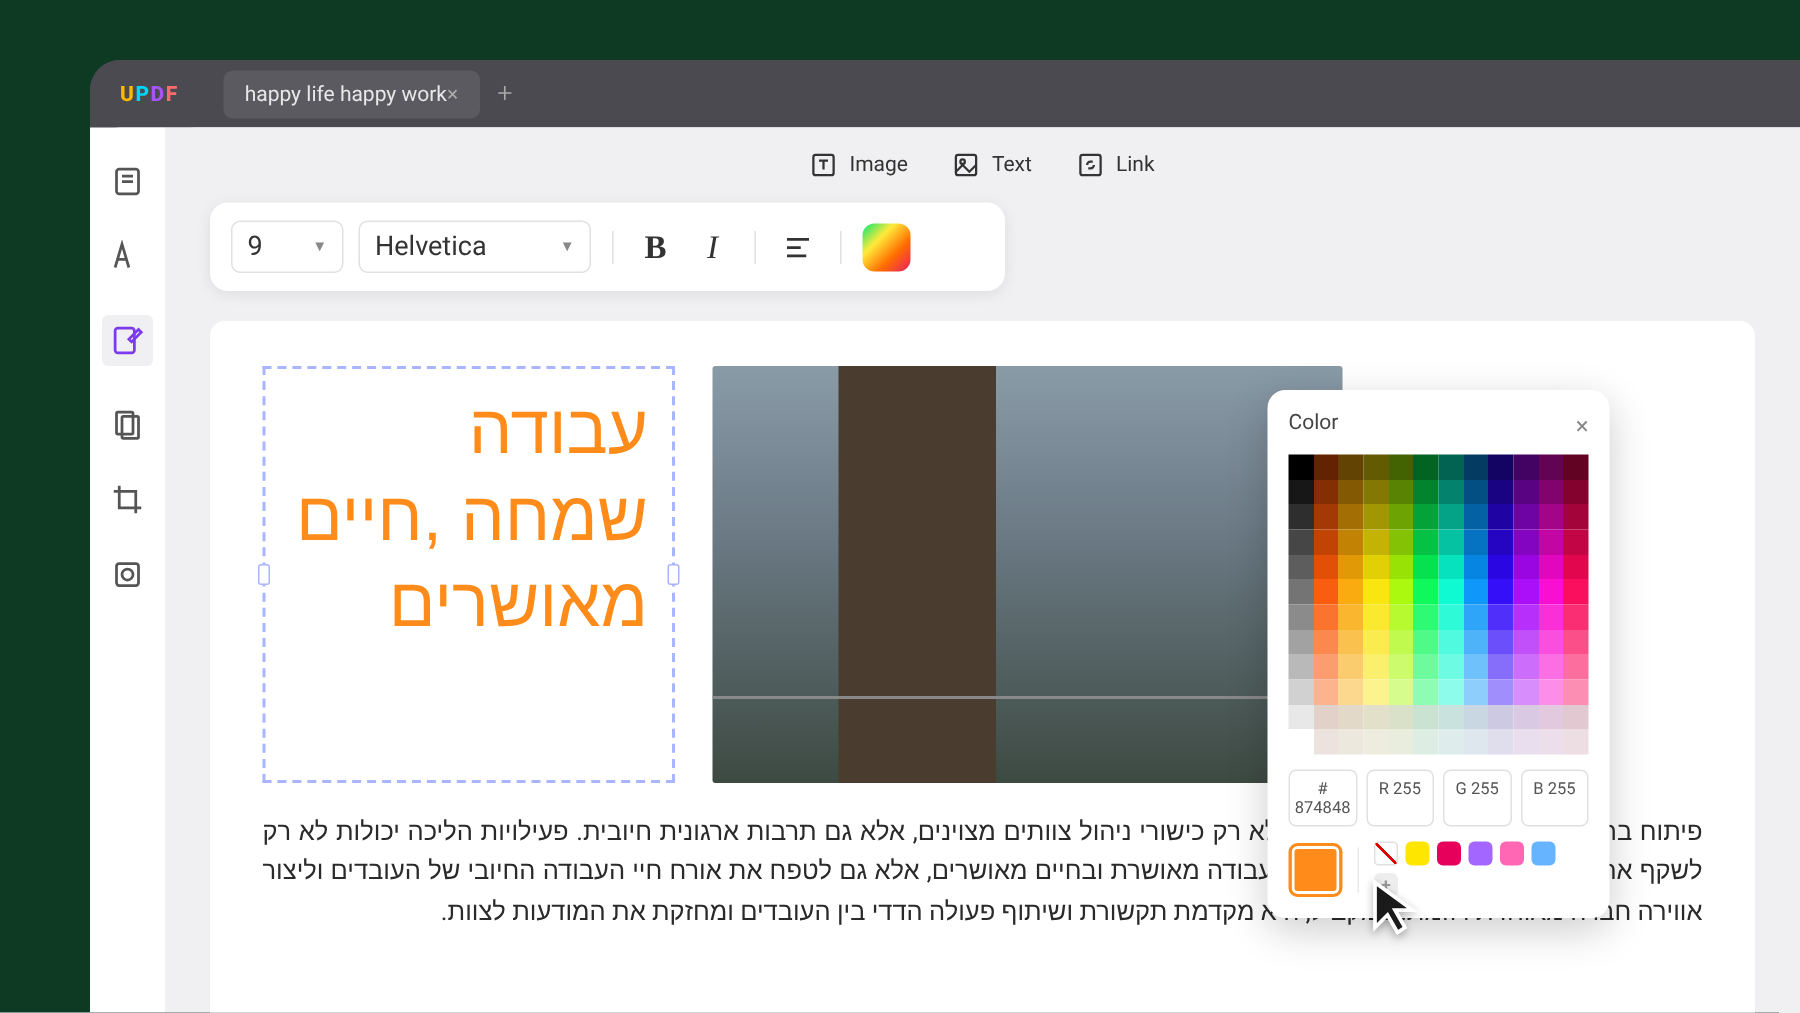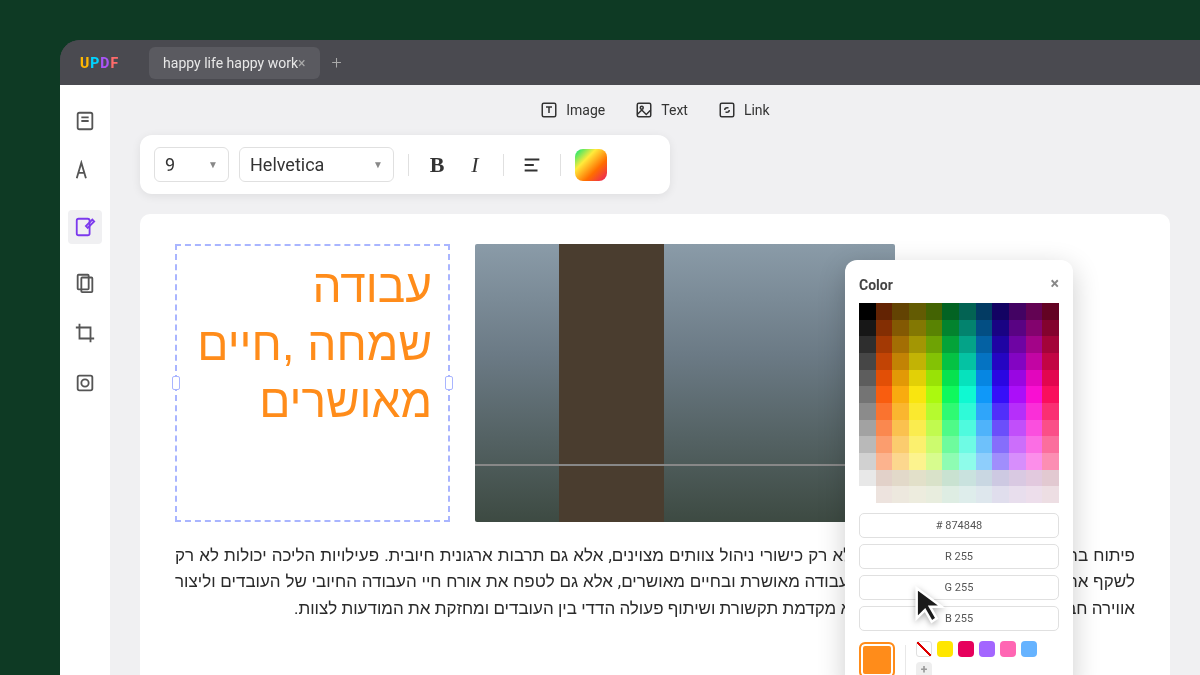--- a/index.html
+++ b/index.html
@@ -43,27 +43,27 @@
 .text-box .handle { position: absolute; width: 8px; height: 14px; background: #fff; border: 1.5px solid #a9b5ff; border-radius: 2px; }
 .text-box .h-left { left: -5px; top: 50%; transform: translateY(-50%); }
 .text-box .h-right { right: -5px; top: 50%; transform: translateY(-50%); }
 .hebrew-title { font-size: 46px; line-height: 1.25; font-weight: 400; color: #ff8c1a; font-family: Arial, sans-serif; }
 .img-placeholder { flex: 1; max-width: 420px; height: 278px; background: linear-gradient(180deg, #8a9ba8 0%, #6b7a85 40%, #3d4a42 100%); border-radius: 2px; position: relative; overflow: hidden; }
 .img-placeholder::before { content: ""; position: absolute; left: 20%; top: 0; width: 25%; height: 100%; background: #4a3d2f; }
 .img-placeholder::after { content: ""; position: absolute; left: 0; right: 0; bottom: 20%; height: 2px; background: #888; }
 .body-text { direction: rtl; text-align: justify; font-size: 17px; line-height: 1.55; color: #2a2a2a; }
 
 .color-popup { position: absolute; top: 175px; left: 735px; width: 228px; background: #fff; border-radius: 12px; box-shadow: 0 8px 28px rgba(0,0,0,0.2); padding: 14px; }
-.popup-header { display: flex; justify-content: space-between; align-items: flex-end; margin-bottom: 10px; font-size: 14px; color: #444; font-weight: bold; }
+.popup-header { display: flex; justify-content: space-between; align-items: flex-start; margin-bottom: 10px; font-size: 14px; color: #444; }
 .popup-close { font-size: 16px; color: #888; }
 .color-grid { display: grid; grid-template-columns: repeat(12, 1fr); gap: 0; margin-bottom: 10px; }
 .cg-cell { aspect-ratio: 1; }
 .none-swatch { width: 16px; height: 16px; border:1px solid #e0e0e0; border-radius:3px; position:relative; }
 .none-swatch::after{content:"";position:absolute;inset:0;background:linear-gradient(to top right,transparent 45%,#d00 46%,#d00 54%,transparent 55%);}
-.hex-row { display: flex; gap: 6px; margin-bottom: 10px; flex-direction: column; }
+.hex-row { display: flex; gap: 6px; margin-bottom: 10px; }
 .hex-input { flex: 1; padding: 5px 3px; border: 1px solid #e0e0e0; border-radius: 5px; font-size: 11px; text-align: center; color: #555; }
 .selected-row { display: flex; align-items: center; gap: 10px; }
 .selected-swatch { width: 36px; height: 36px; border-radius: 6px; background: #ff8c1a; border: 2px solid #ff8c1a; box-shadow: inset 0 0 0 2px #fff; }
 .sep-v { width: 1px; height: 30px; background: #e8e8e8; }
 .preset-swatch { width: 16px; height: 16px; border-radius: 4px; }
 .preset-row { display: flex; gap: 5px; align-items: center; flex-wrap:wrap; width: 130px;}
 .add-preset { width: 16px; height: 16px; border-radius: 4px; background: #eee; color: #999; display: flex; align-items: center; justify-content: center; font-size: 12px; font-weight:700; }
 
 .cursor-pointer { position: absolute; top: 500px; left: 800px; width: 40px; height: 40px; }
 .cursor-pointer svg { filter: drop-shadow(0 2px 3px rgba(0,0,0,0.3)); }

